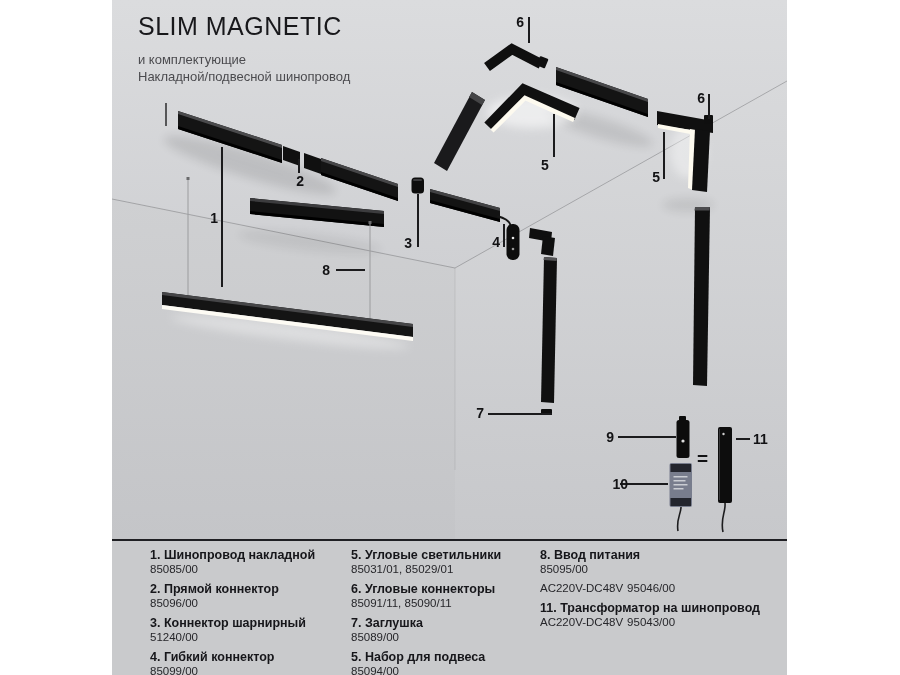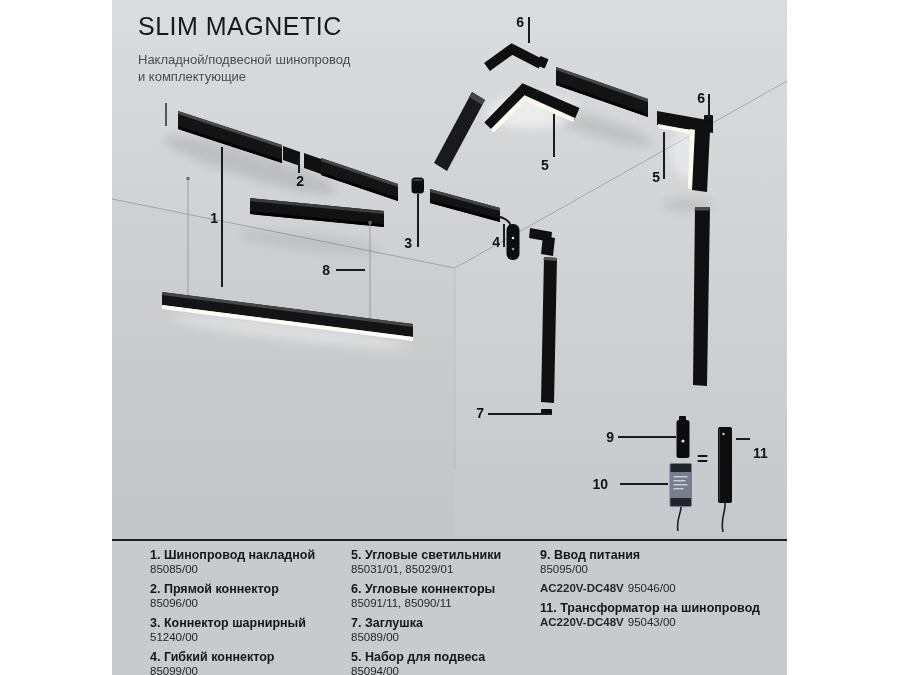--- a/index.html
+++ b/index.html
@@ -15,21 +15,21 @@
   .lv{position:absolute;width:1.5px;background:#1b1b1d;}
   .lh{position:absolute;height:1.5px;background:#1b1b1d;}
   .eq{position:absolute;font-size:19px;font-weight:bold;color:#121214;}
   .legend{position:absolute;left:0;top:539px;width:675px;height:136px;background:#c9cacc;
           border-top:2px solid #1f1f23;box-sizing:border-box;}
   .col{position:absolute;top:7px;}
   .c1{left:38px;} .c2{left:239px;} .c3{left:428px;}
   .li{margin-bottom:6px;}
   .li-t{font-size:12.5px;font-weight:bold;color:#16161a;line-height:15px;white-space:nowrap;}
   .li-c{font-size:11.5px;color:#26262a;line-height:13px;white-space:nowrap;}
-  .li-c .b{font-weight:bold;}
+  .li-c .b{font-weight:normal;}
   .li-c .b:not(:empty){margin-right:4px;}
 </style>
 </head>
 <body>
 
 <div class="page">
   <div class="content">
 
     <svg class="scene" width="675" height="540" viewBox="112 0 675 540">
       <defs>
@@ -171,22 +171,22 @@
         <rect x="718" y="427" width="14" height="76" rx="2" fill="#0d0d0d"></rect>
         <line x1="719.5" y1="429" x2="719.5" y2="500" stroke="#39393b" stroke-width="1"></line>
         <circle cx="723.5" cy="434" r="1.2" fill="#cfcfcf"></circle>
         <path d="M 725 503 C 726 512 720 518 723 532" stroke="#1c1c1e" stroke-width="1.6" fill="none"></path>
       </g>
     </svg>
 
     <div class="hdr">
       <div class="title">SLIM MAGNETIC</div>
       <div class="subtitle">
+        <div>и комплектующие</div>
         <div>Накладной/подвесной шинопровод</div>
-        <div>и комплектующие</div>
       </div>
     </div>
 
     <div class="lv" style="left:109px;top:147px;height:140px;"></div>
     <div class="co" style="left:82px;top:211px;">1</div>
 
     <div class="lv" style="left:186px;top:159px;height:14px;"></div>
     <div class="co" style="left:168px;top:174px;">2</div>
 
     <div class="lv" style="left:305px;top:194px;height:53px;"></div>
@@ -210,24 +210,24 @@
     <div class="lh" style="left:376px;top:413px;width:64px;"></div>
     <div class="co" style="left:348px;top:406px;">7</div>
 
     <div class="lh" style="left:224px;top:269px;width:29px;"></div>
     <div class="co" style="left:194px;top:263px;">8</div>
 
     <div class="lh" style="left:506px;top:436px;width:58px;"></div>
     <div class="co" style="left:478px;top:430px;">9</div>
 
     <div class="lh" style="left:508px;top:483px;width:48px;"></div>
-    <div class="co" style="left:468px;top:477px;width:28px;">10</div>
+    <div class="co" style="left:488px;top:477px;width:28px;">10</div>
 
     <div class="lh" style="left:624px;top:438px;width:14px;"></div>
-    <div class="co l" style="left:641px;top:432px;width:28px;margin-top:14px;">11</div>
+    <div class="co l" style="left:641px;top:432px;width:28px;">11</div>
 
     <div class="eq" style="left:585px;top:448px;">=</div>
 
     <div class="legend">
       <div class="col c1">
         <div class="li">
           <div class="li-t">1. Шинопровод накладной</div>
           <div class="li-c">85085/00</div>
         </div>
         <div class="li">
@@ -256,21 +256,21 @@
           <div class="li-t">7. Заглушка</div>
           <div class="li-c">85089/00</div>
         </div>
         <div class="li">
           <div class="li-t">5. Набор для подвеса</div>
           <div class="li-c">85094/00</div>
         </div>
       </div>
       <div class="col c3">
         <div class="li">
-          <div class="li-t">9. Ввод питания</div>
+          <div class="li-t">8. Ввод питания</div>
           <div class="li-c">
             <span class="b"></span><span>85095/00</span>
           </div>
         </div>
         <div class="li">
           <div class="li-c">
             <span class="b">AC220V-DC48V</span><span>95046/00</span>
           </div>
         </div>
         <div class="li">

